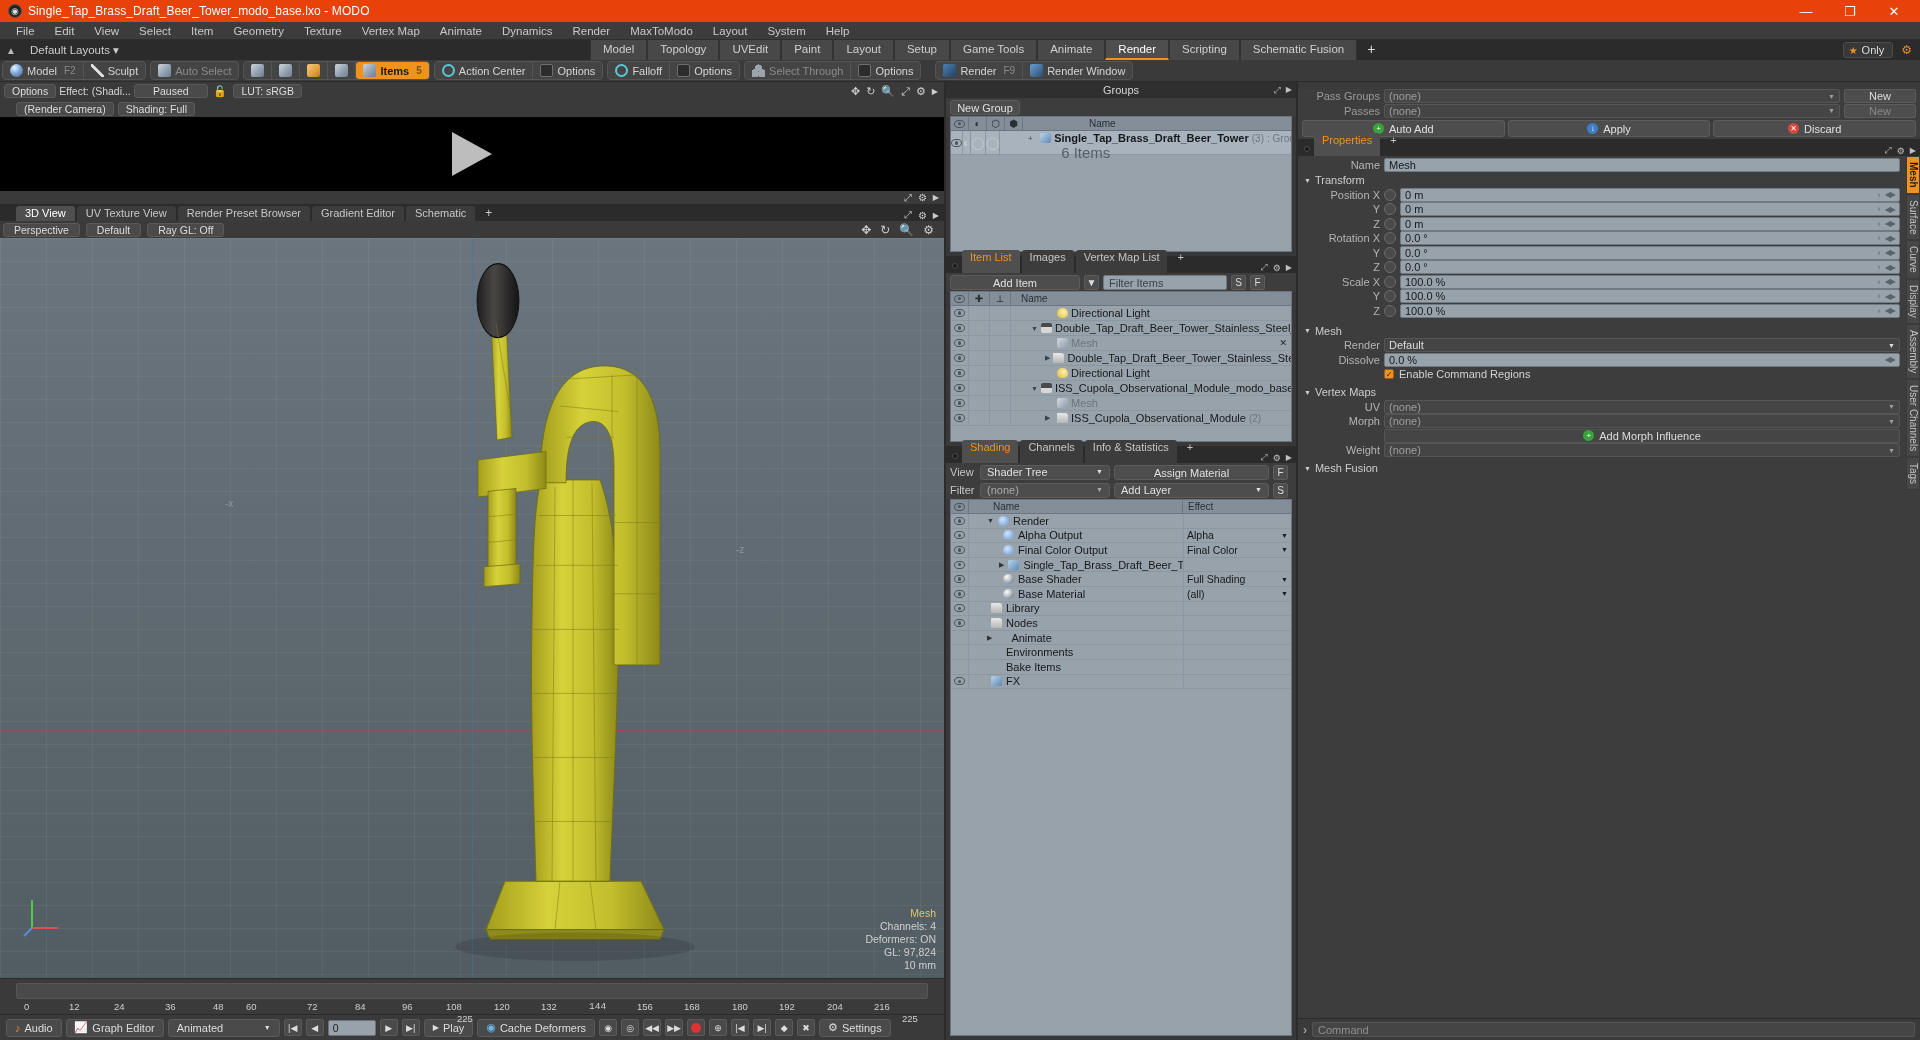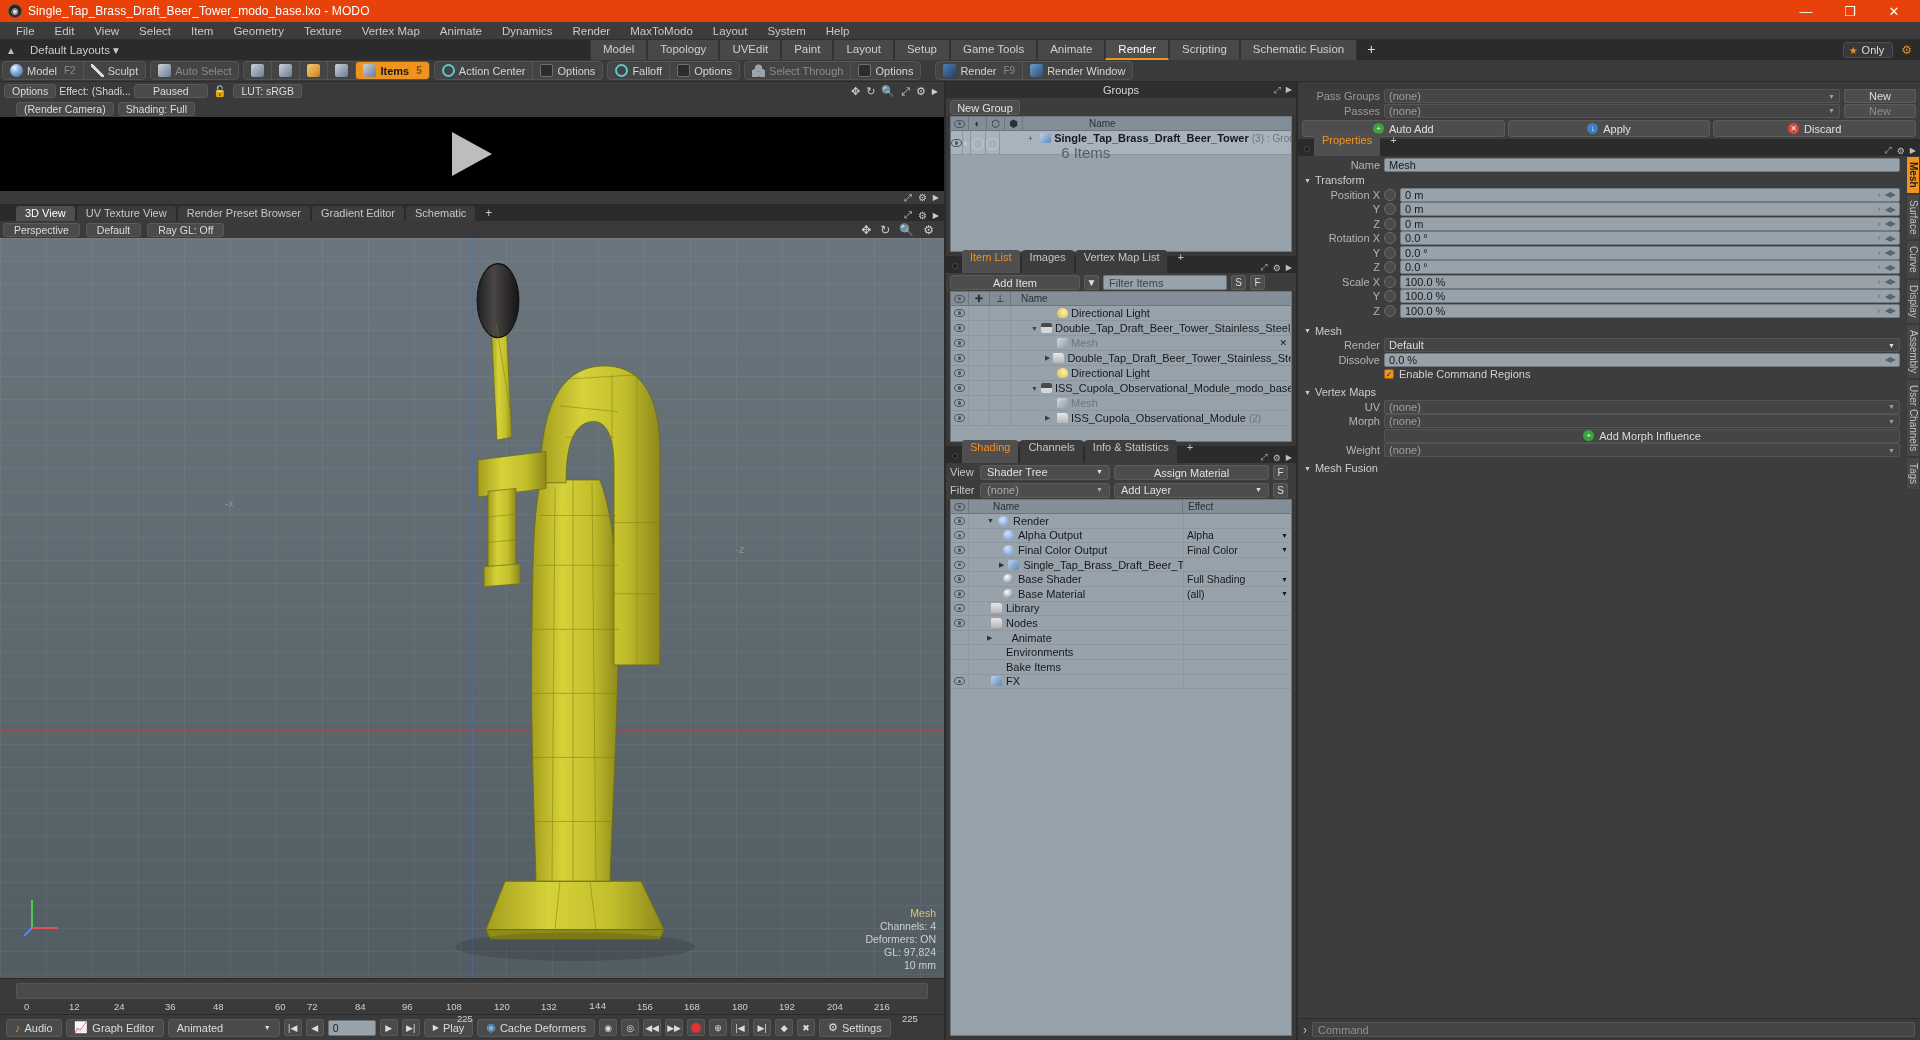--- a/index.html
+++ b/index.html
@@ -448,21 +448,21 @@
       </div>
 
       <div class="timeline">
         <div class="tlruler"></div>
         <div class="tlnums">
           <div class="tlnum" style="left:24px;">0</div>
           <div class="tlnum" style="left:69px;">12</div>
           <div class="tlnum" style="left:114px;">24</div>
           <div class="tlnum" style="left:165px;">36</div>
           <div class="tlnum" style="left:213px;">48</div>
-          <div class="tlnum" style="left:275px;">60</div>
+          <div class="tlnum" style="left:246px;">60</div>
           <div class="tlnum" style="left:307px;">72</div>
           <div class="tlnum" style="left:355px;">84</div>
           <div class="tlnum" style="left:402px;">96</div>
           <div class="tlnum" style="left:446px;">108</div>
           <div class="tlnum" style="left:494px;">120</div>
           <div class="tlnum" style="left:541px;">132</div>
           <div class="tlnum" style="left:589px;font-family:Liberation Mono, monospace;">144</div>
           <div class="tlnum" style="left:637px;">156</div>
           <div class="tlnum" style="left:684px;">168</div>
           <div class="tlnum" style="left:732px;">180</div>

